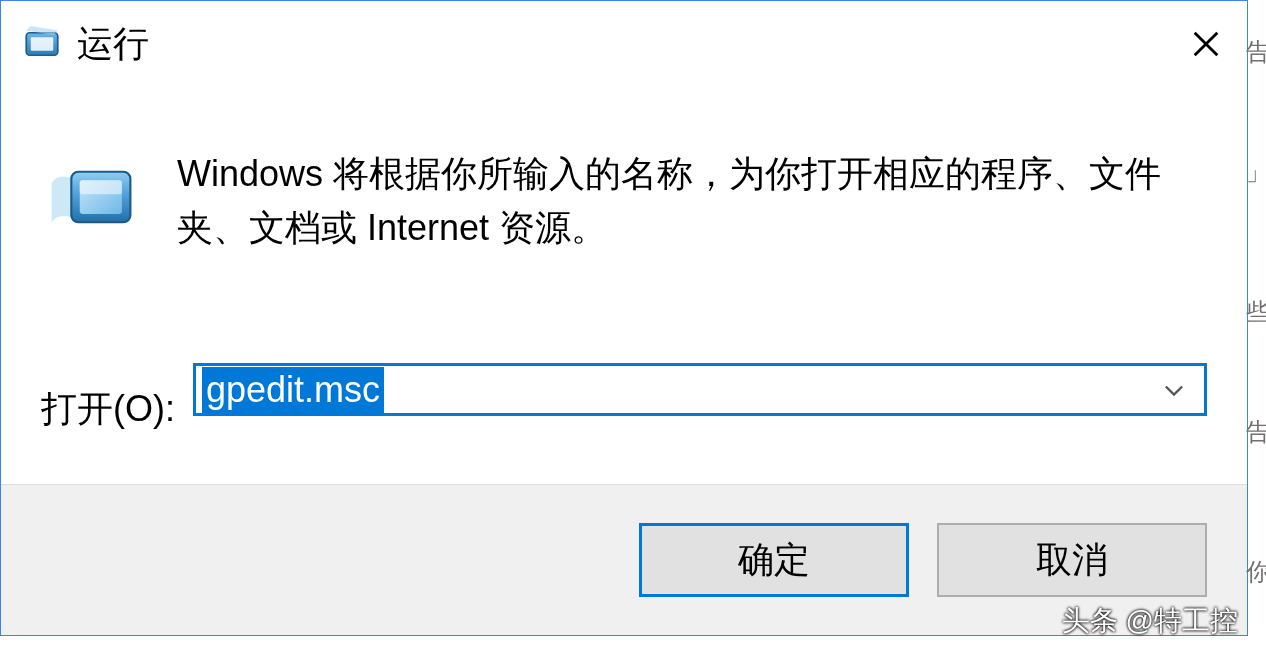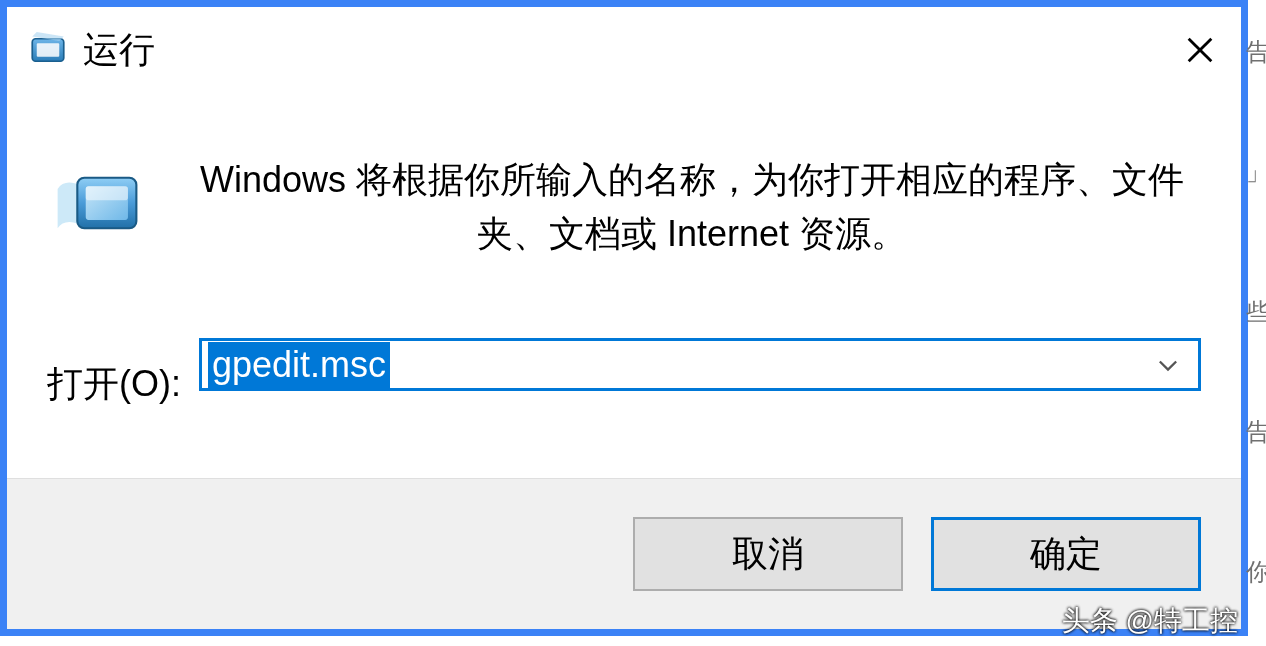--- a/index.html
+++ b/index.html
@@ -8,21 +8,21 @@
       background: #ffffff;
       width: 1266px;
       height: 646px;
       position: relative;
       overflow: hidden;
     }
     .dialog {
       width: 1248px;
       height: 636px;
       background: #ffffff;
-      border: 7px solid #3b82f6;
+      border: 1px solid #3b82f6;
       position: absolute;
       top: 0;
       left: 0;
       display: flex;
       flex-direction: column;
     }
     .titlebar {
       height: 86px;
       display: flex;
       align-items: center;
@@ -58,22 +58,21 @@
     .content-area {
       flex: 1;
       padding: 60px 40px 40px 40px;
       display: flex;
       flex-direction: column;
       border-bottom: 1px solid #dfdfdf;
     }
     .desc-row {
       display: flex;
       align-items: flex-start;
-      margin-bottom: 59px;
-      text-align: center;
+      margin-bottom: 90px;
     }
     .big-icon {
       width: 100px;
       height: 100px;
       margin-right: 36px;
       display: flex;
       align-items: center;
       justify-content: center;
       flex-shrink: 0;
     }
@@ -222,22 +221,22 @@
         <div class="combo-arrow">
           <svg viewBox="0 0 24 24" width="28" height="28">
             <path d="M5 9 L12 16 L19 9" fill="none" stroke="#555" stroke-width="2"></path>
           </svg>
         </div>
       </div>
     </div>
   </div>
 
   <div class="button-bar">
+    <button class="btn default">确定</button>
     <button class="btn">取消</button>
-    <button class="btn default">确定</button>
   </div>
 </div>
 
 <div class="watermark">头条 @特工控</div>
 
 <div class="right-edge">
   <span class="edge-char" style="top:40px">告</span>
   <span class="edge-char" style="top:160px">」</span>
   <span class="edge-char" style="top:300px">些</span>
   <span class="edge-char" style="top:420px">告</span>

